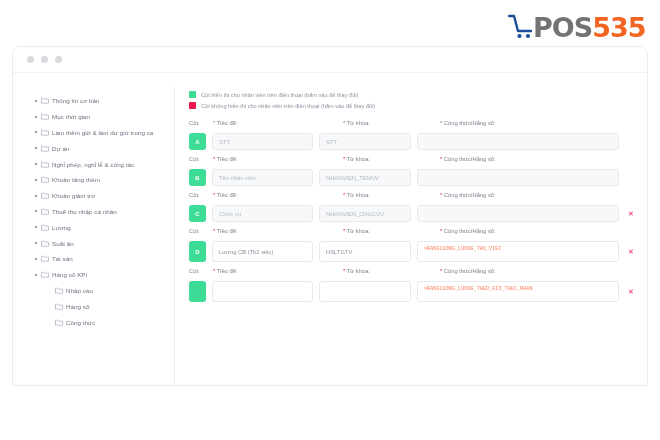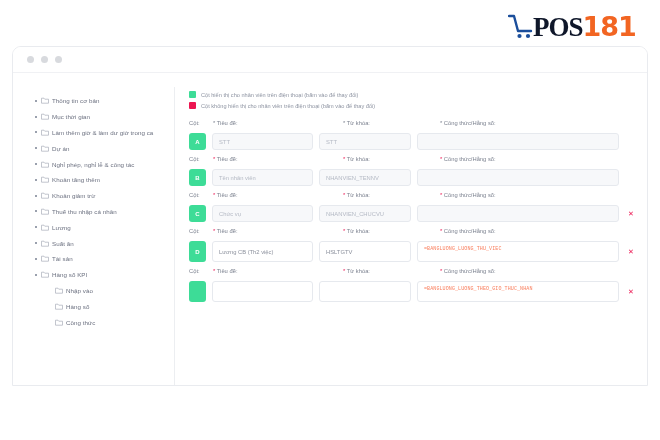--- a/index.html
+++ b/index.html
@@ -31,21 +31,21 @@
   }
   .cart-icon { width: 26px; height: 28px; display: block; }
   .logo-text {
     font-family: "DejaVu Sans", sans-serif;
     font-weight: bold;
     font-size: 27px;
     letter-spacing: -1px;
     line-height: 1;
     margin-left: -3px;
   }
-  .logo-pos { color: #0f172a; font-family: Liberation Serif, serif; }
+  .logo-pos { color: #737373; }
   .logo-365 { color: #f26522; }
 
   
   .browser {
     position: absolute;
     left: 12px;
     top: 46px;
     width: 636px;
     height: 340px;
     background: #ffffff;
@@ -226,21 +226,21 @@
 
   <div class="logo-wrap">
     <span>
       <svg class="cart-icon" viewBox="0 0 26 28">
         <path d="M1 3 L6 3 L10 18 L23 18" fill="none" stroke="#1b4e9b" stroke-width="2.4" stroke-linecap="round" stroke-linejoin="round"></path>
         <circle cx="11.5" cy="23" r="2.1" fill="#1b4e9b"></circle>
         <circle cx="20" cy="23" r="2.1" fill="#1b4e9b"></circle>
       </svg>
     </span>
     <span class="logo-text">
-      <span class="logo-pos">POS</span><span class="logo-365">181</span>
+      <span class="logo-pos">POS</span><span class="logo-365">535</span>
     </span>
   </div>
 
   <div class="browser">
 
     <div class="titlebar">
       <span class="dot"></span>
       <span class="dot"></span>
       <span class="dot"></span>
     </div>

